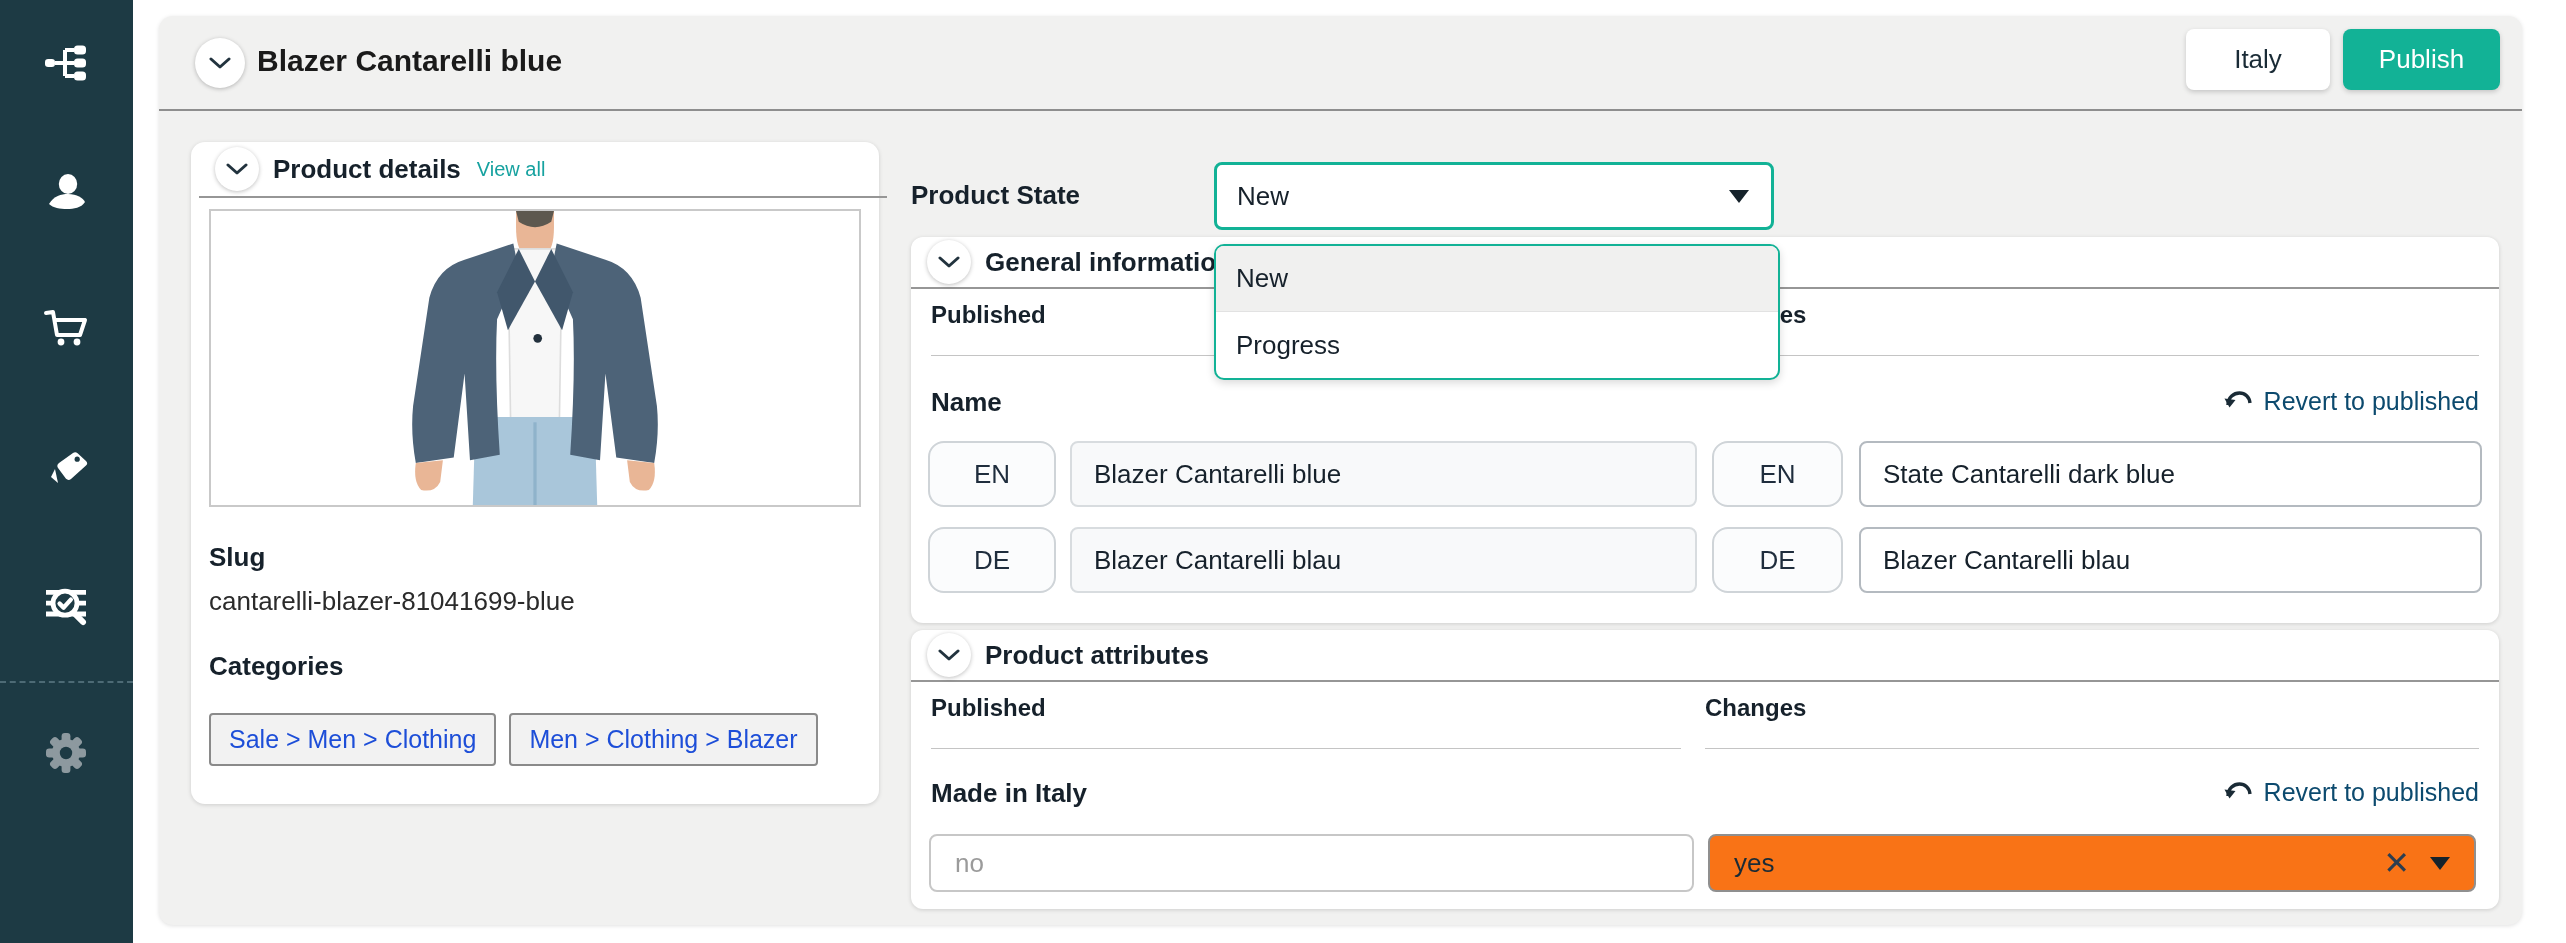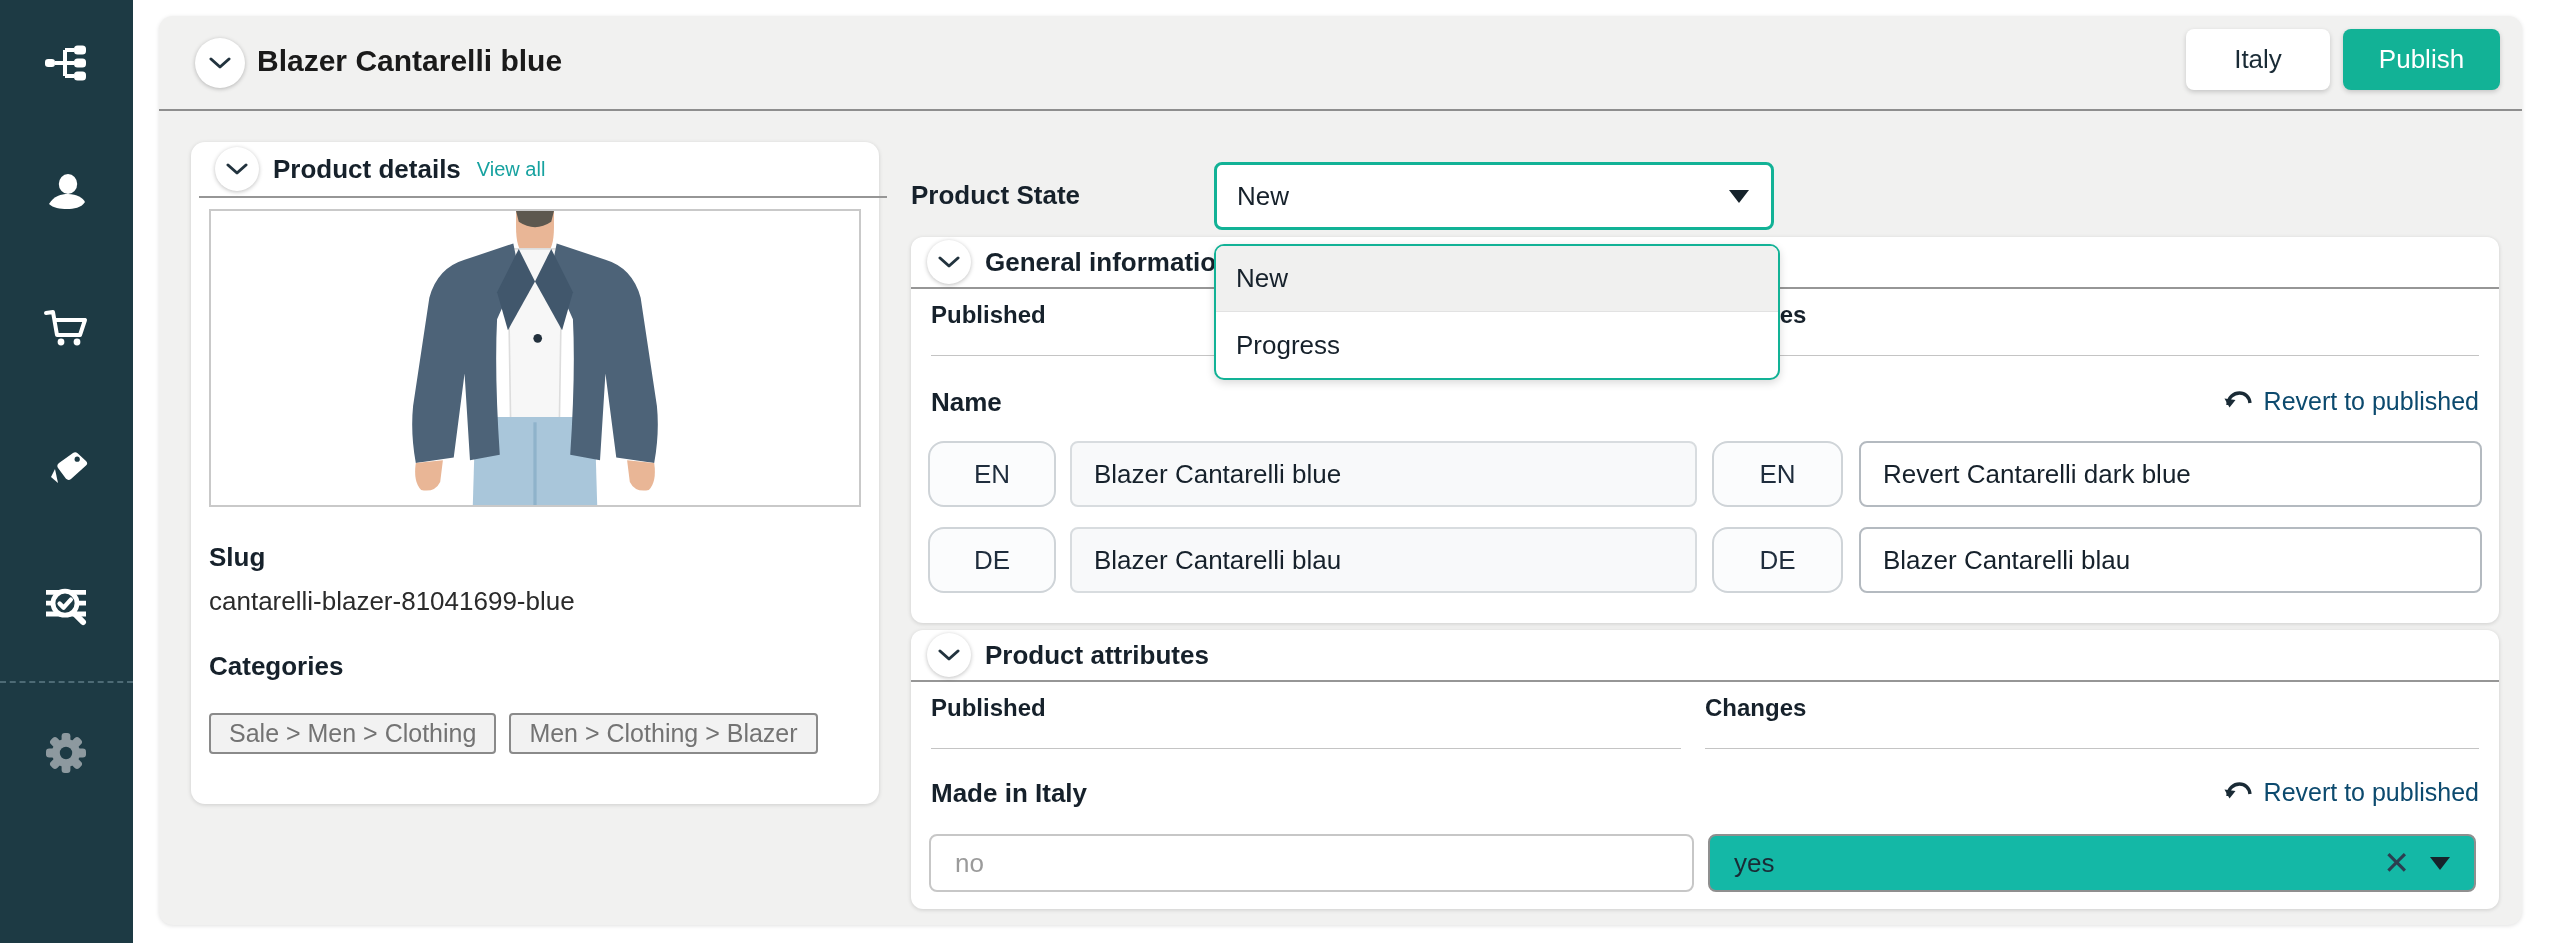--- a/index.html
+++ b/index.html
@@ -33,22 +33,22 @@
   .panel-head { position:absolute; left:8px; top:0; width:100%; height:56px; border-bottom:2px solid #969696;
     display:flex; align-items:center; }
   .cb-sm { width:44px; height:44px; margin-left:16px; flex:0 0 auto; }
   .panel-title { font-size:26px; font-weight:700; margin-left:14px; }
   .view-all { font-size:20px; color:#17a2a0; margin-left:16px; cursor:pointer; }
   .img-frame { position:absolute; left:18px; top:67px; width:652px; height:298px;
     background:#ffffff; border:2px solid #c9c9c9; display:flex; align-items:flex-start; justify-content:center; overflow:hidden; }
   .field-label { position:absolute; left:18px; font-size:26px; font-weight:700; }
   .slug-value { position:absolute; left:18px; top:444px; font-size:26px; color:#2b2b2b; }
   .chips { position:absolute; left:18px; top:571px; display:flex; gap:13px; }
-  .chip { height:41px; display:flex; align-items:center; padding:0 18px; background:#f2f2f2;
-    border:2px solid #8a8a8a; border-radius:4px; font-size:25px; color:#737373; cursor:pointer; }
+  .chip { height:53px; display:flex; align-items:center; padding:0 18px; background:#f2f2f2;
+    border:2px solid #8a8a8a; border-radius:4px; font-size:25px; color:#1d4ed8; cursor:pointer; }
 
   
   .right-col { position:absolute; left:752px; top:126px; width:1588px; height:770px; }
   .state-label { position:absolute; left:0; top:38px; font-size:26px; font-weight:700; }
   .state-select { position:absolute; left:303px; top:20px; width:560px; height:68px; background:#ffffff;
     border:3px solid #12b296; border-radius:8px; display:flex; align-items:center; cursor:pointer; }
   .state-select .val { font-size:26px; margin-left:20px; flex:1; }
   .caret { width:0; height:0; border-left:10px solid transparent; border-right:10px solid transparent;
     border-top:13px solid #16232b; margin-right:22px; }
   .state-menu { position:absolute; left:303px; top:102px; width:566px; z-index:50; background:#ffffff;
@@ -77,21 +77,21 @@
   .lang-chip { width:128px; height:66px; border:2px solid #cfd4d8; background:#fbfcfd; border-radius:16px;
     display:flex; align-items:center; justify-content:center; font-size:26px; color:#1f2d3d; flex:0 0 auto; }
   .name-input { height:66px; border-radius:8px; font-size:26px; display:flex; align-items:center; padding-left:22px; }
   .inp-pub { margin-left:14px; width:627px; background:#f8f9fa; border:2px solid #d8dcdf; }
   .inp-chg { margin-left:16px; width:623px; background:#ffffff; border:2px solid #b4bac0; }
   .gap-col { width:15px; flex:0 0 auto; }
 
   .attr-inputs { position:absolute; left:18px; top:204px; width:1556px; display:flex; }
   .attr-input { height:58px; border-radius:8px; display:flex; align-items:center; font-size:26px; }
   .attr-pub { width:765px; background:#ffffff; border:2px solid #c7c7c7; color:#9b9b9b; padding-left:24px; }
-  .attr-sel { width:768px; margin-left:14px; background:#14b8a6; border:2px solid #8f8f8f; color:#1a2b36;
+  .attr-sel { width:768px; margin-left:14px; background:#f97316; border:2px solid #8f8f8f; color:#1a2b36;
     padding-left:24px; cursor:pointer; }
   .attr-sel .val { flex:1; }
   .x-icon { font-size:32px; color:#2c3e50; margin-right:20px; font-weight:400; cursor:pointer; }
   .attr-sel .caret { margin-right:24px; }
 </style>
 </head>
 <body>
 
 <div class="stage">
 
@@ -245,21 +245,21 @@
             <span>Revert to published</span>
           </span>
         </div>
 
         <div class="name-grid">
           <div class="name-row">
             <div class="lang-chip">EN</div>
             <div class="name-input inp-pub">Blazer Cantarelli blue</div>
             <div class="gap-col"></div>
             <div class="lang-chip" style="width:131px">EN</div>
-            <div class="name-input inp-chg">Revert Cantarelli dark blue</div>
+            <div class="name-input inp-chg">State Cantarelli dark blue</div>
           </div>
           <div class="name-row">
             <div class="lang-chip">DE</div>
             <div class="name-input inp-pub">Blazer Cantarelli blau</div>
             <div class="gap-col"></div>
             <div class="lang-chip" style="width:131px">DE</div>
             <div class="name-input inp-chg">Blazer Cantarelli blau</div>
           </div>
         </div>
       </section>

